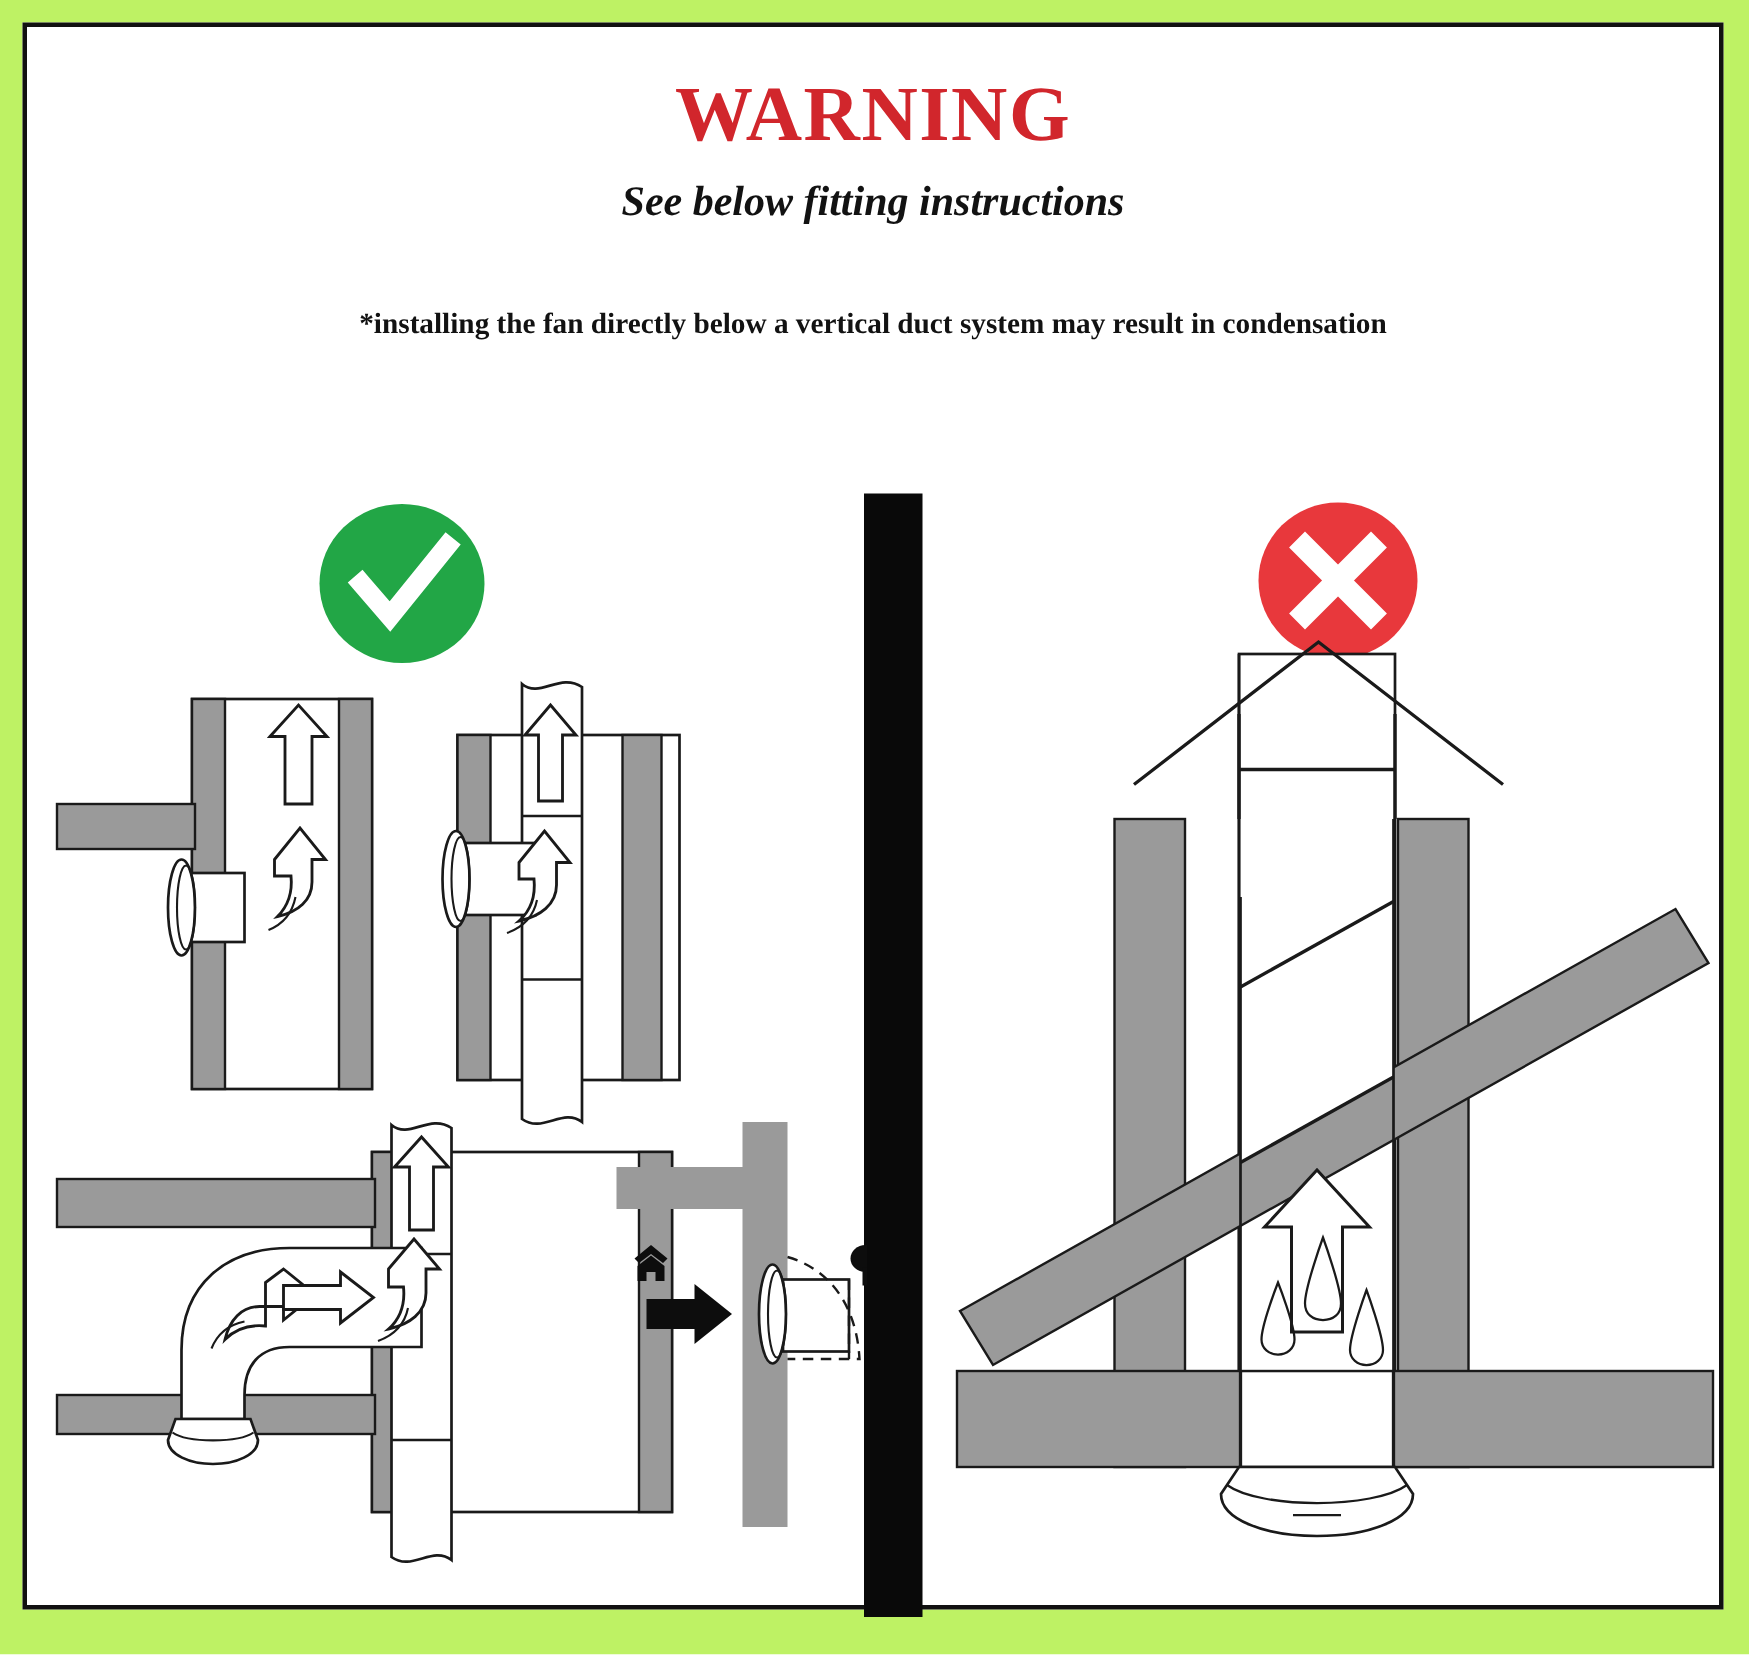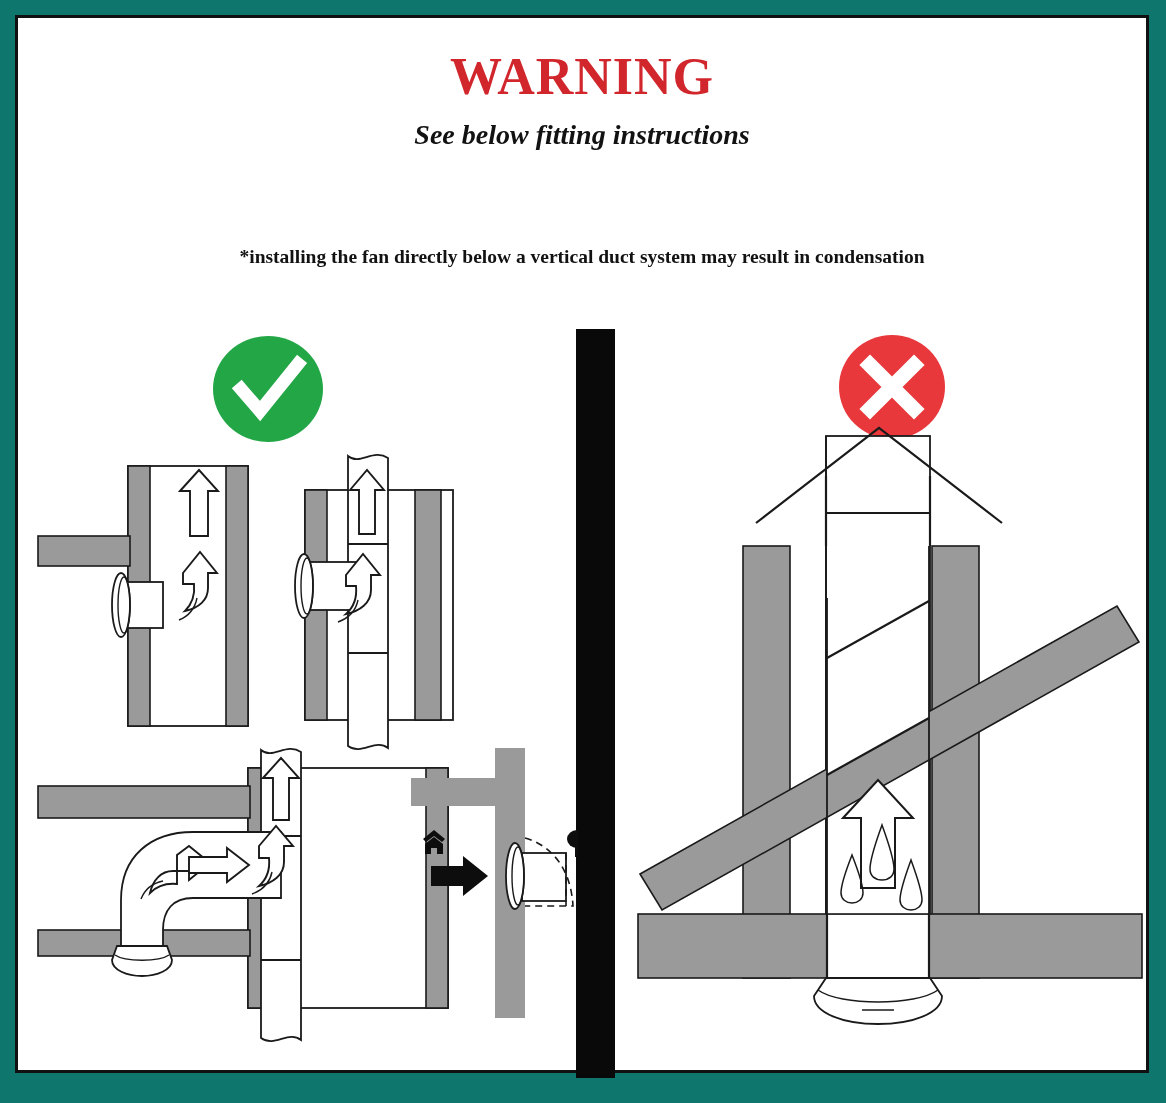--- a/index.html
+++ b/index.html
@@ -7,21 +7,21 @@
     padding: 0;
     background: #ffffff;
   }
   body {
     font-family: "Liberation Serif", "DejaVu Serif", serif;
   }
   #page {
     position: relative;
     width: 1166px;
     height: 1103px;
-    background: #0f766e;
+    background: #bef264;
     overflow: hidden;
   }
   #frame {
     position: absolute;
     left: 15px;
     top: 15px;
     width: 1134px;
     height: 1058px;
     border: 3px solid #111111;
     box-sizing: border-box;
@@ -52,21 +52,20 @@
     color: #121212;
     margin: 14px 0 0 0;
   }
   #note-block {
     position: absolute;
     left: 50%;
     transform: translateX(-50%);
     top: 182px;
     width: 800px;
     text-align: center;
-    margin-top: 40px;
   }
   .note-line {
     font-family: "Liberation Serif", "DejaVu Serif", serif;
     font-weight: bold;
     font-size: 19.5px;
     color: #121212;
     line-height: 1.75;
   }
   
   #divider {

